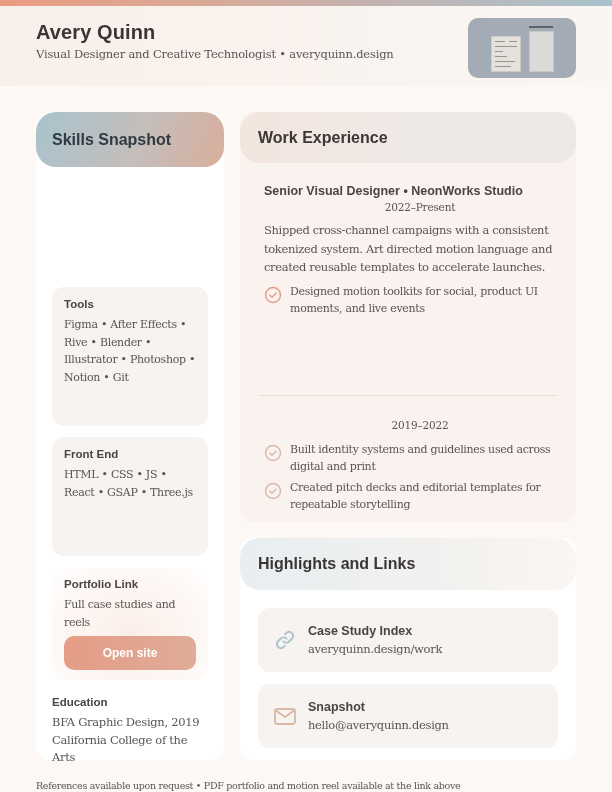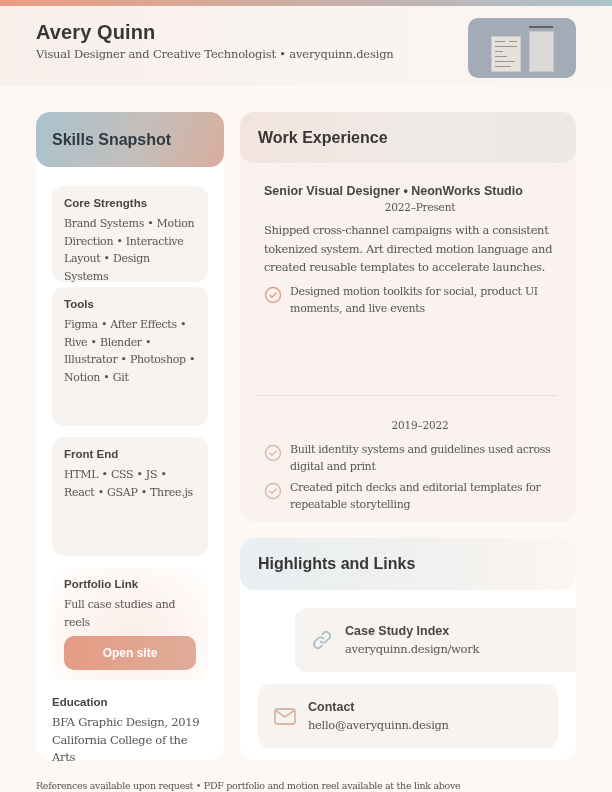--- a/index.html
+++ b/index.html
@@ -54,21 +54,21 @@
   .thumb .dots b {
     display: inline-block; width: 4px; height: 4px; border-radius: 2px; background: #3f4347; margin-right: 1px;
   }
 
   
   .left-col {
     position: absolute; left: 36px; top: 112px; width: 188px; height: 648px;
     background: #ffffff; border-radius: 14px;
   }
   .section-head {
-    height: 55px; border-radius: 14px;
+    height: 55px; border-radius: 20px;
     display: flex; align-items: center; padding-left: 16px;
     font-family: "Liberation Sans", sans-serif; font-weight: 700;
     font-size: 16px;
   }
   .skills-head {
     background: linear-gradient(110deg, #a9c3cd 0%, #c4bebb 55%, #d9ae9c 100%);
     color: #2f3a42;
   }
   .skill-card {
     position: absolute; left: 16px; width: 156px;
@@ -184,24 +184,20 @@
         <i style="top:24px;width:20px"></i>
       <i style="top:29px;width:16px"></i>
     </div>
     <div class="sheet2"></div>
   </div>
 </header>
 
 <aside class="left-col">
   <div class="section-head skills-head">Skills Snapshot</div>
 
-  <div class="skill-card" style="top:74px;height:96px;">
-    <div class="card-title">Core Strengths</div>
-    <div class="card-body">Brand Systems • Motion Direction • Interactive Layout • Design Systems</div>
-  </div>
 
   <div class="skill-card" style="top:175px;height:139px;">
     <div class="card-title">Tools</div>
     <div class="card-body">Figma • After Effects • Rive • Blender • Illustrator • Photoshop • Notion • Git</div>
   </div>
 
   <div class="skill-card" style="top:325px;height:119px;">
     <div class="card-title">Front End</div>
     <div class="card-body">HTML • CSS • JS • React • GSAP • Three.js</div>
   </div>
@@ -255,36 +251,36 @@
           </svg>
         <span class="txt">Created pitch decks and editorial templates for repeatable storytelling</span>
       </li>
     </ul>
   </div>
 </section>
 
 <section class="hl-panel">
   <div class="section-head hl-head">Highlights and Links</div>
 
-  <div class="link-card" style="top:70px;margin-left:37px;">
+  <div class="link-card" style="top:70px;">
     <svg class="ic" viewBox="0 0 26 26">
       <path d="M11.5 14.5 a4 4 0 0 0 5.6 0 l3.2 -3.2 a4 4 0 0 0 -5.6 -5.6 l-1.6 1.6" fill="none" stroke="#a9c3cd" stroke-width="1.8" stroke-linecap="round"></path>
       <path d="M14.5 11.5 a4 4 0 0 0 -5.6 0 l-3.2 3.2 a4 4 0 0 0 5.6 5.6 l1.6 -1.6" fill="none" stroke="#a9c3cd" stroke-width="1.8" stroke-linecap="round"></path>
     </svg>
     <div>
       <div class="lc-title">Case Study Index</div>
       <div class="lc-value">averyquinn.design/work</div>
     </div>
   </div>
 
   <div class="link-card" style="top:146px;">
     <svg class="ic" viewBox="0 0 26 26">
       <rect x="3" y="6" width="20" height="15" rx="2.5" fill="none" stroke="#d9b8a6" stroke-width="1.8"></rect>
       <path d="M3.8 7.5 L13 14 L22.2 7.5" fill="none" stroke="#d9b8a6" stroke-width="1.8" stroke-linejoin="round"></path>
     </svg>
     <div>
-      <div class="lc-title">Contact</div>
+      <div class="lc-title">Snapshot</div>
       <div class="lc-value">hello@averyquinn.design</div>
     </div>
   </div>
 </section>
 
 <div class="footer">References available upon request • PDF portfolio and motion reel available at the link above</div>
 
 </body></html>

